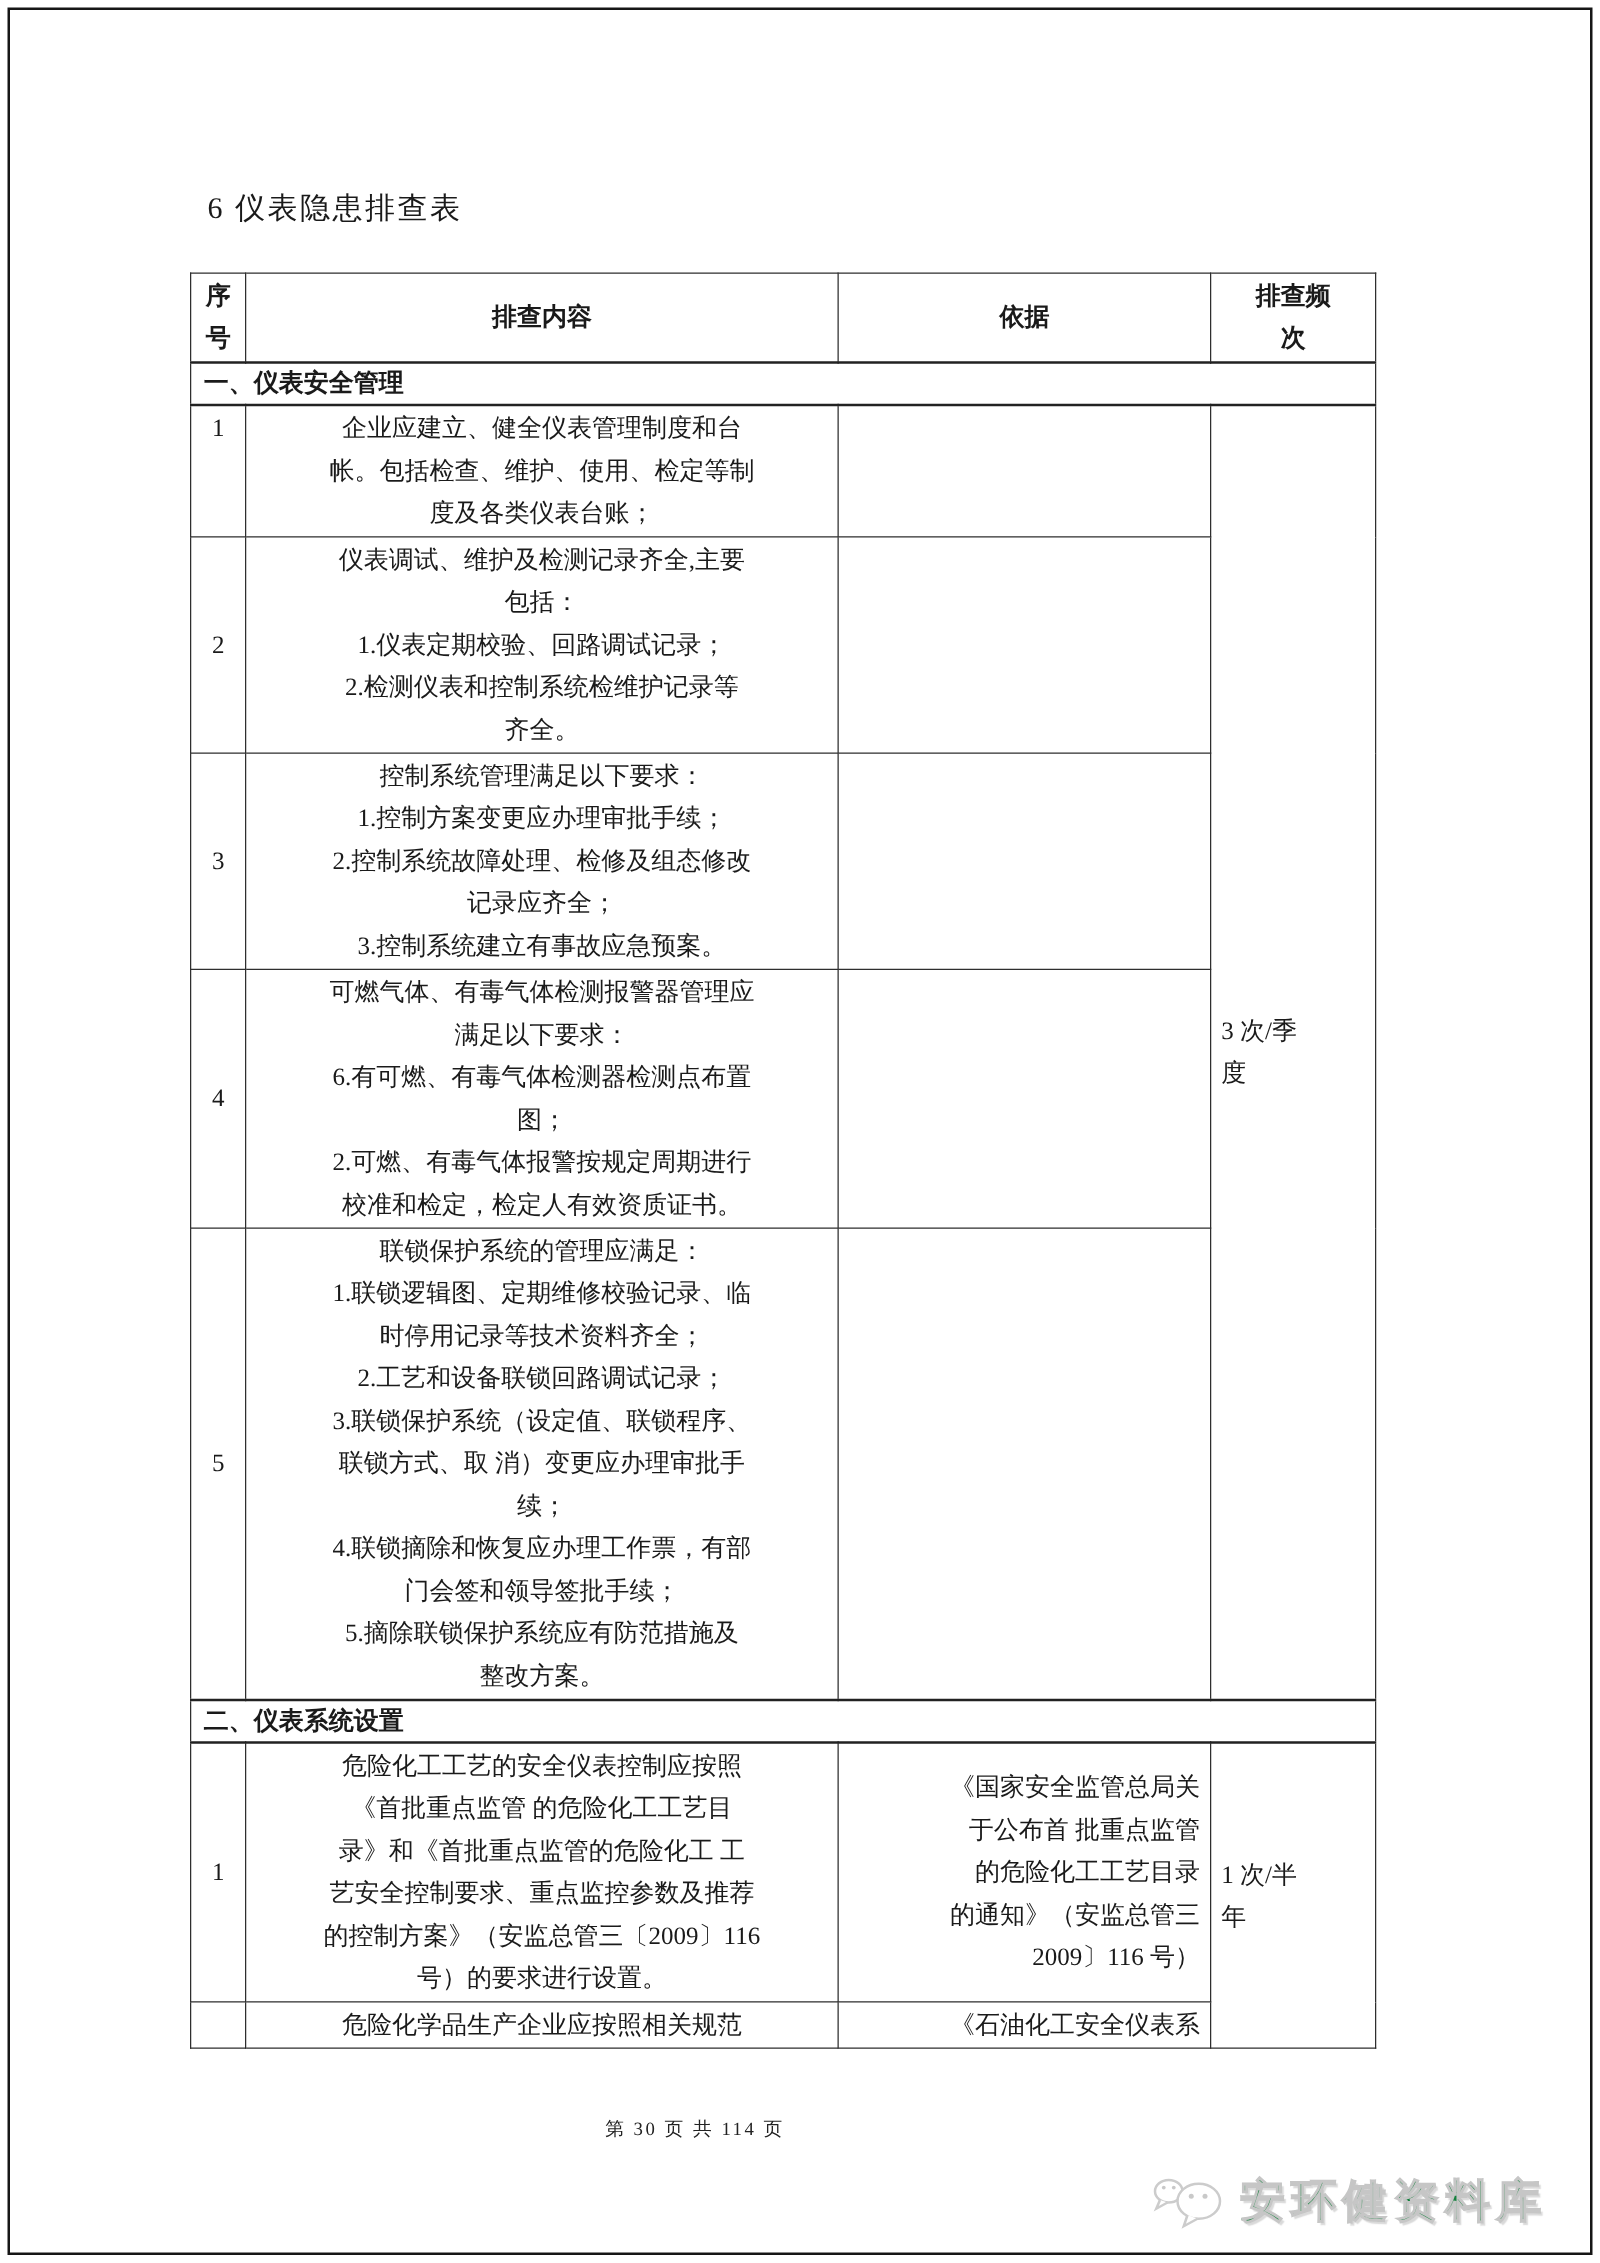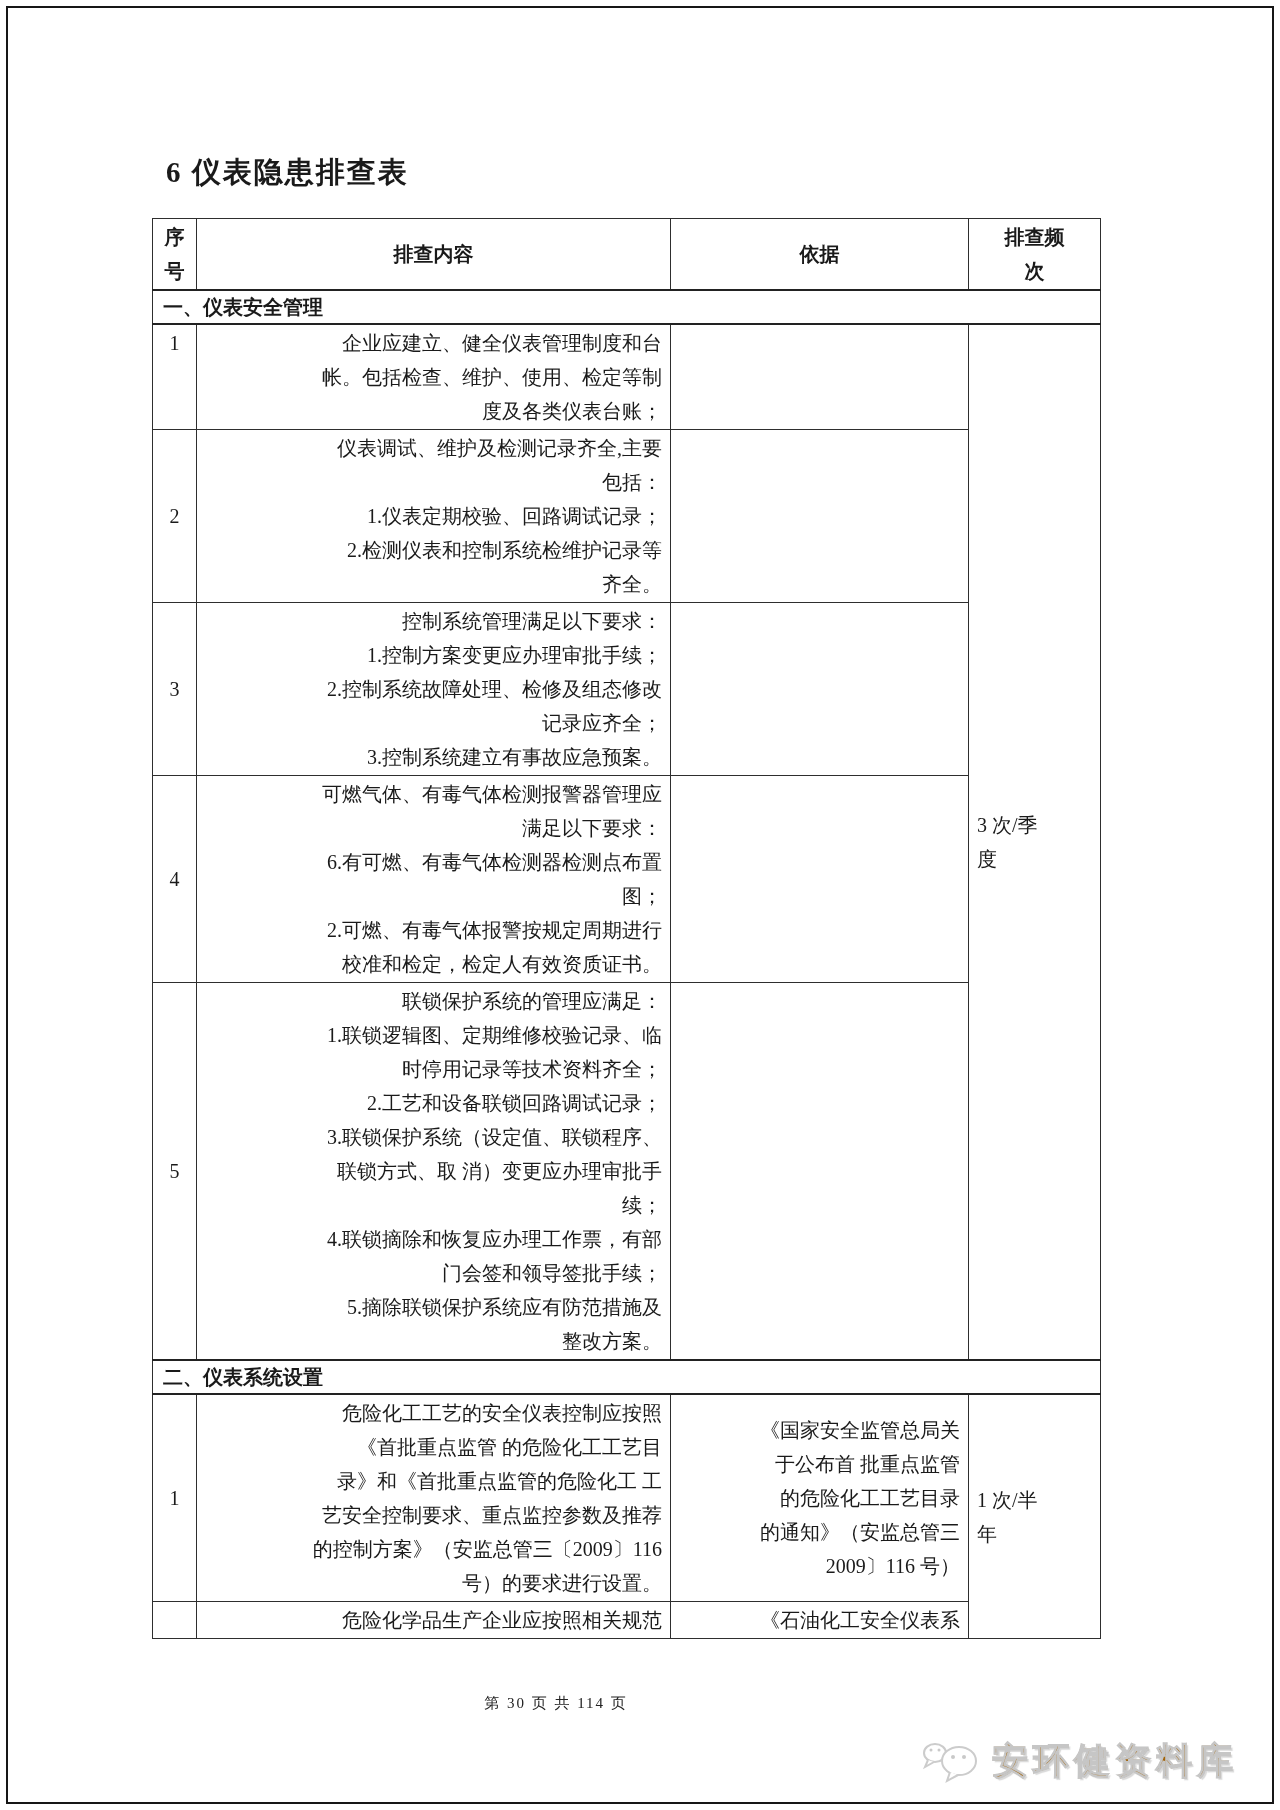--- a/index.html
+++ b/index.html
@@ -9,21 +9,21 @@
     background:#ffffff; color:#1a1a1a;
     font-family:"Liberation Serif","DejaVu Serif",serif;
     overflow:hidden;
   }
   .page-frame {
     position:absolute; top:6px; left:6px; right:6px; bottom:6px;
     border:2px solid #161616; pointer-events:none;
   }
   .doc-title {
     position:absolute; top:134px; left:166px;
-    font-size:29px; font-weight:bold; letter-spacing:2px;
+    font-size:24px; font-weight:normal; letter-spacing:2px;
     white-space:pre-line;
   }
   table.inspection {
     position:absolute; top:218px; left:152px; width:948px;
     border-collapse:collapse; table-layout:fixed;
   }
   table.inspection col.c-no   { width:44px; }
   table.inspection col.c-ct   { width:474px; }
   table.inspection col.c-bs   { width:298px; }
   table.inspection col.c-fq   { width:132px; }
@@ -32,40 +32,40 @@
     font-size:20px; line-height:34px;
     padding:1px 8px;
     white-space:pre-line;
     vertical-align:middle;
   }
   table.inspection th {
     text-align:center; font-weight:bold; padding:1px 2px;
   }
   td.no   { text-align:center; padding:1px 2px; }
   td.no.top { vertical-align:top; }
-  td.content { vertical-align:top; text-align:right; }
+  td.content { vertical-align:top; text-align:center; }
   td.basis   { vertical-align:top; text-align:right; padding:1px 6px; }
   td.freq    { vertical-align:top; text-align:left; padding:1px 6px; }
   tr.section td {
     font-weight:bold; text-align:left; padding:0 10px;
     border-top:2px solid #222; border-bottom:2px solid #222;
     line-height:32px;
     margin-top:28px;
   }
   .page-footer {
     position:absolute; top:1682px; left:0; width:1112px;
     text-align:center; font-size:15px; letter-spacing:2px; color:#222;margin-top:12px;
   }
   .watermark {
     position:absolute; top:1736px; right:42px;
     display:flex; align-items:center; gap:10px;
   }
   .watermark-text {
     font-size:36px; letter-spacing:5px; font-weight:bold;
-    color:#a16207;
+    color:#15803d;
     -webkit-text-stroke:1.2px #c6c6c6;
     text-shadow:2px 2px 1px #d9d9d9;
   }
   .watermark-icon svg { display:block; }
 </style>
 </head>
 <body>
 
 <div class="page-frame"></div>
 

